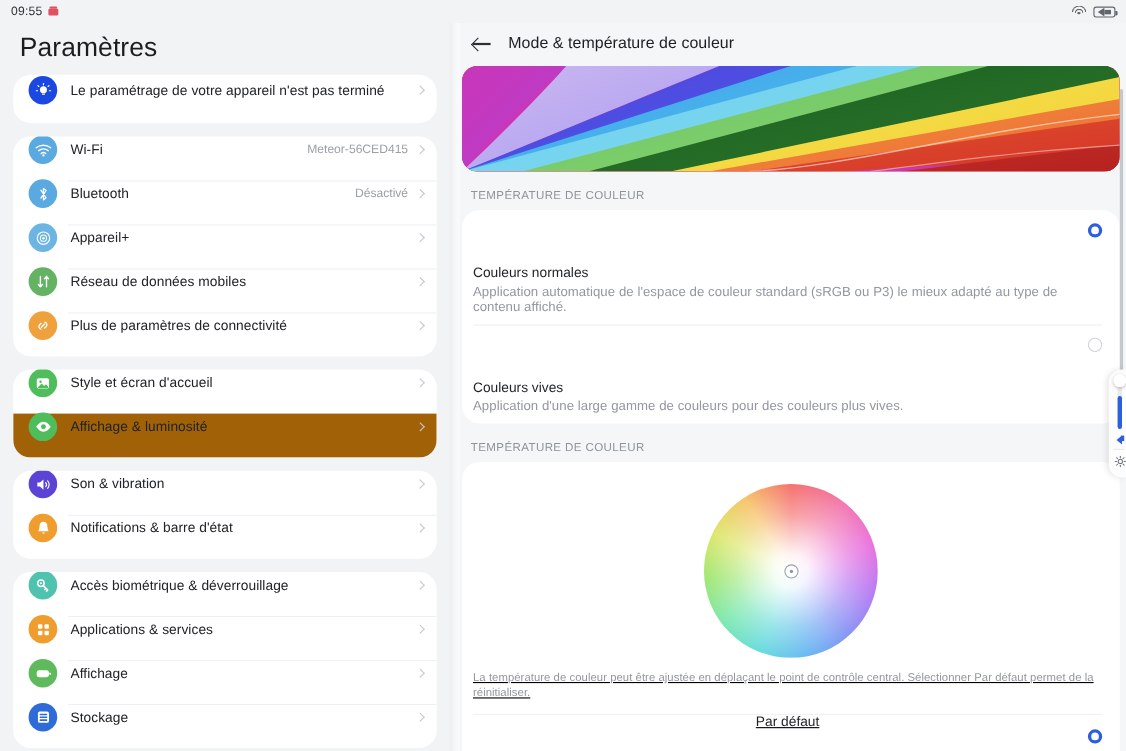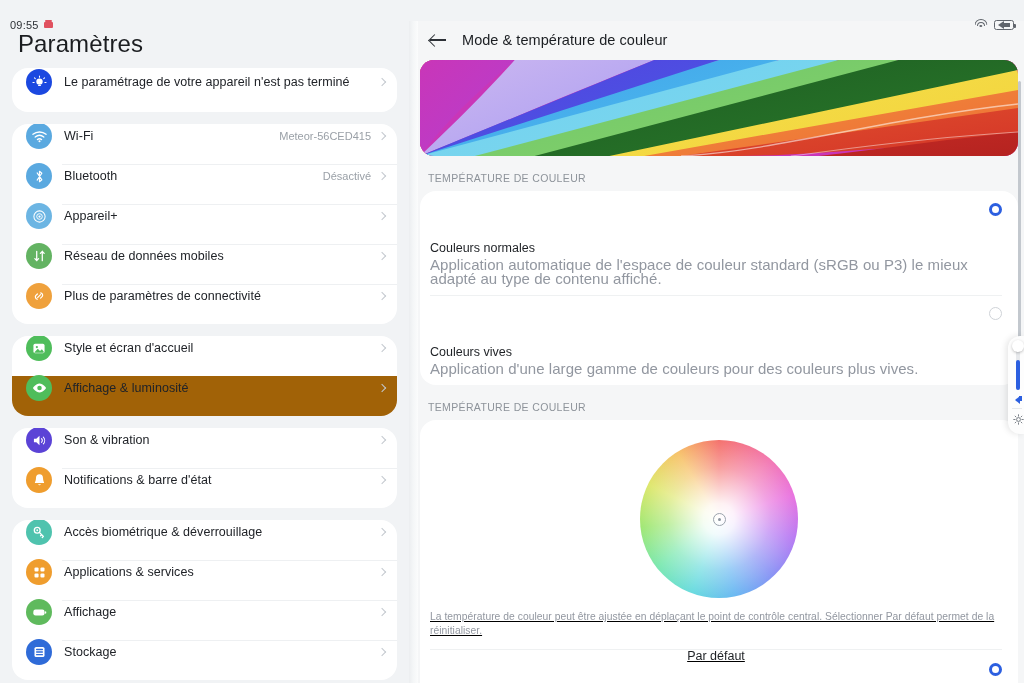--- a/index.html
+++ b/index.html
@@ -11,21 +11,21 @@
   }
   #screen {
     position: relative;
     width: 1024px; height: 683px;
     background: #f1f3f5;
     overflow: hidden;
   }
 
   
   .statusbar {
-    position: absolute; top: 14px; left: 0;
+    position: absolute; top: 0; left: 0;
     width: 1024px; height: 21px;
     display: flex; align-items: center;
     padding: 0 10px;
     font-size: 11px; color: #30343a;
     z-index: 40;
   }
   .sb-left { display: flex; align-items: center; gap: 5px; }
   .sb-time { font-size: 11px; letter-spacing: .2px; color: #2d3136; }
   .sb-alarm {
     width: 9px; height: 9px; position: relative; display:inline-block;
@@ -172,21 +172,21 @@
     padding: 9px 16px 9px 10px;
     position: relative;
   }
   .opt + .opt::before {
     content:""; position: absolute; left: 10px; right: 16px; top: 0;
     height: 1px; background: #eff1f2;
   }
   .opt-txt { flex: 1 1 auto; padding-right: 14px; margin-top: 40px; }
   .opt-title { font-size: 12.5px; color: #1e2125; line-height: 16px; }
   .opt-sub {
-    font-size: 15px; color: #9297a0; line-height: 14px; margin-top: 2px;
+    font-size: 12px; color: #9297a0; line-height: 14px; margin-top: 2px;
     letter-spacing: .05px;
   }
   .radio {
     flex: 0 0 13px; width: 13px; height: 13px; border-radius: 50%;
     margin-top: 3px; box-sizing: border-box;
     border: 1.4px solid #cfd3d8;
     background: #fff;
   }
   .radio.on {
     border: 3.2px solid #2c5fe0;

